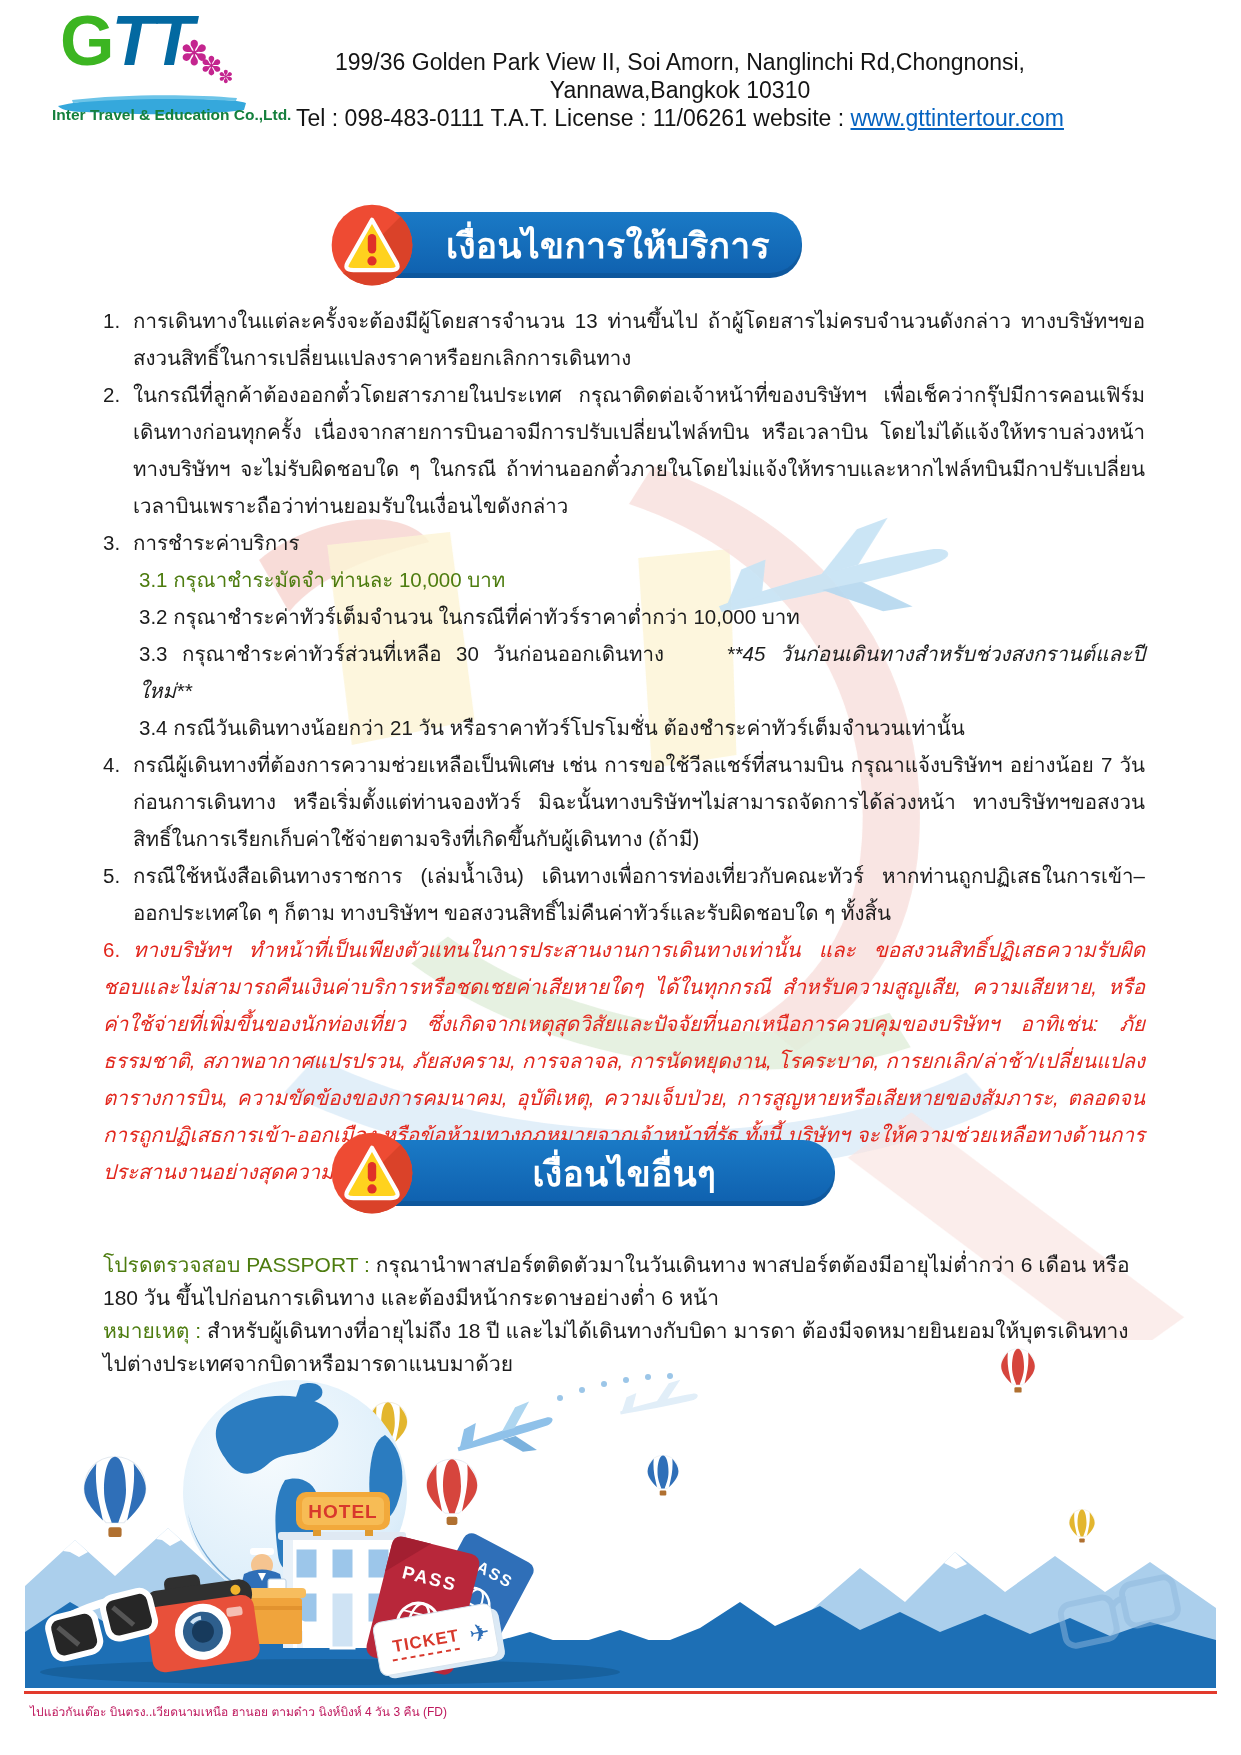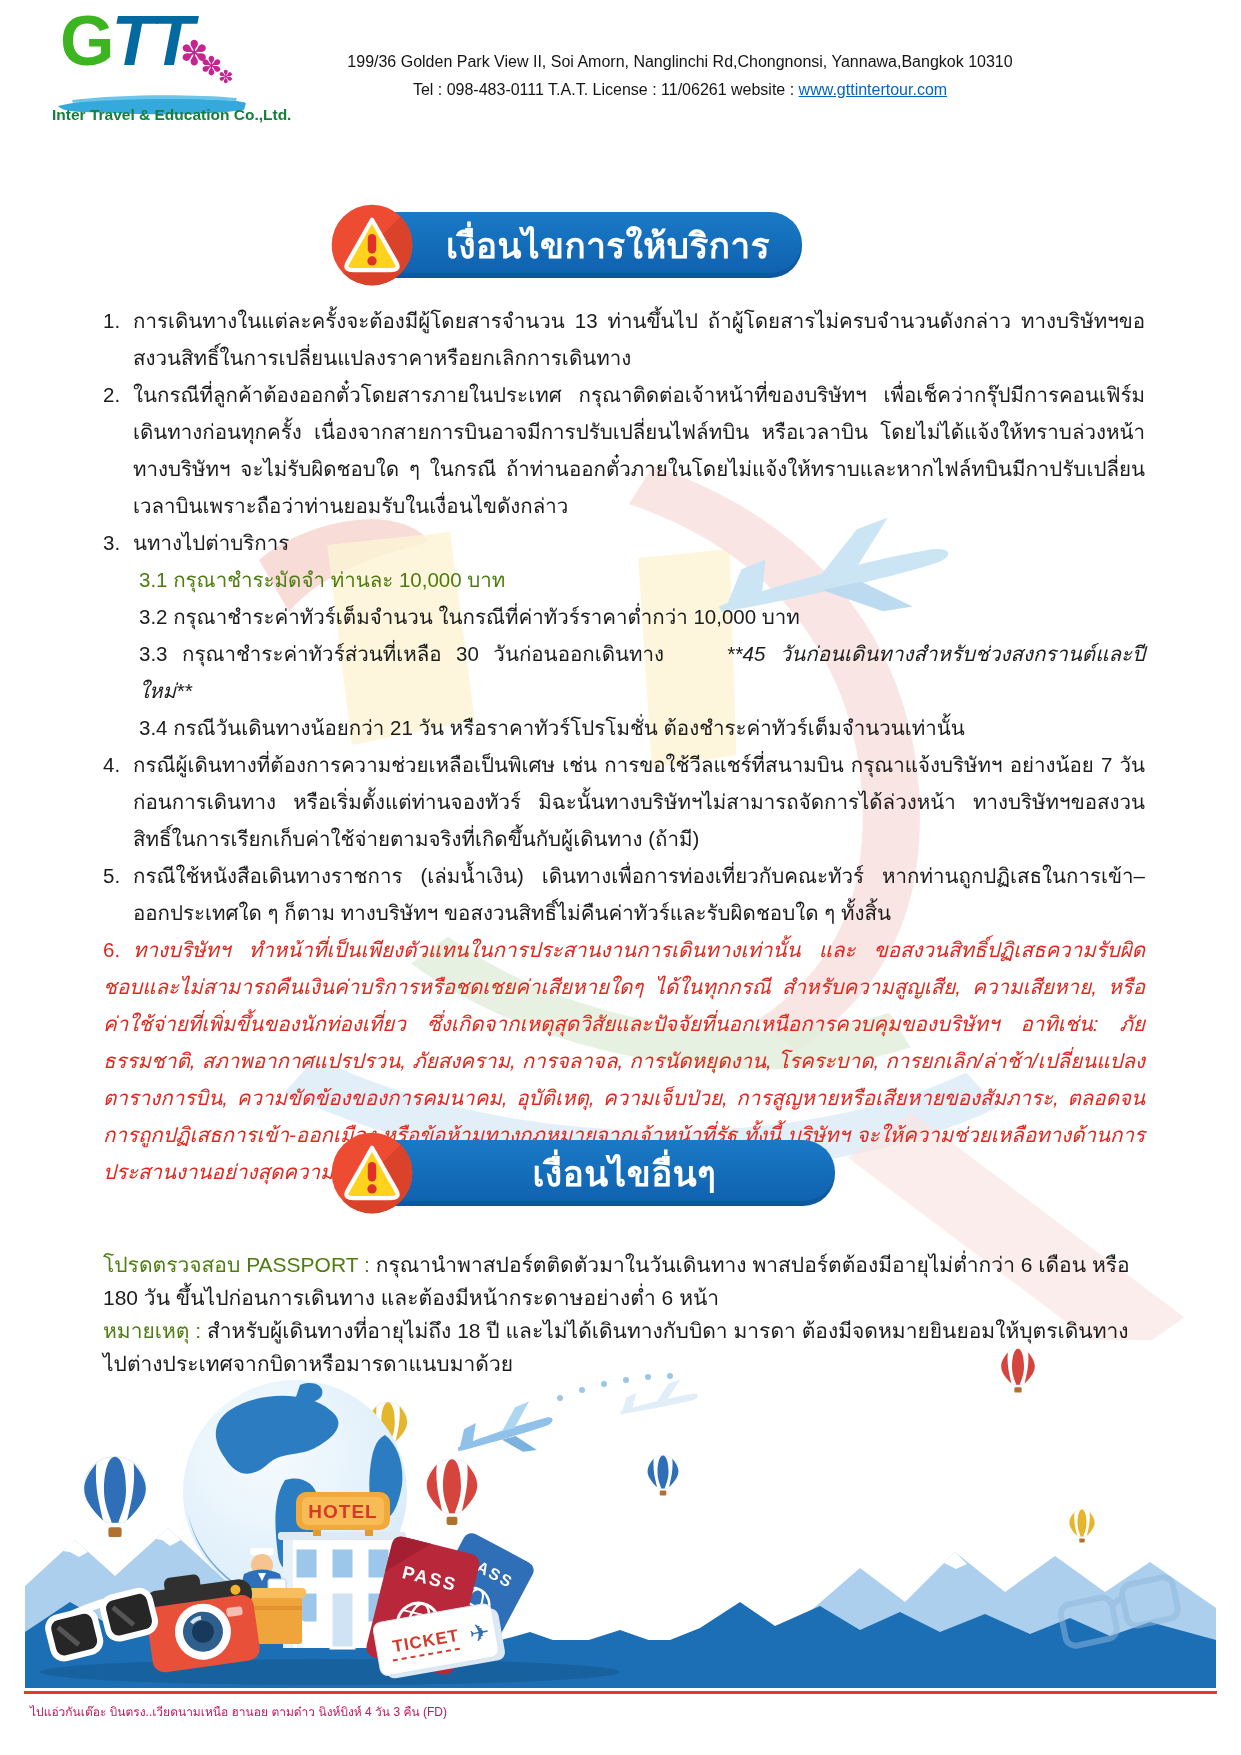--- a/index.html
+++ b/index.html
@@ -8,21 +8,21 @@
 
   
   .logo{position:absolute;left:52px;top:18px;width:200px;height:106px;z-index:3;}
   .logo-letters{position:absolute;left:8px;top:-12px;font-size:70px;font-weight:bold;letter-spacing:-3px;line-height:1;}
   .logo-g{color:#3cb521;}
   .logo-tt{color:#0369a1;font-style:italic;}
   .logo-flowers{position:absolute;left:128px;top:18px;color:#c4258f;line-height:1;}
   .fl1{font-size:34px;} .fl2{font-size:26px;position:relative;left:-8px;top:10px;} .fl3{font-size:18px;position:relative;left:-12px;top:18px;}
   .logo-brush{position:absolute;left:0px;top:72px;}
   .logo-sub{position:absolute;left:0px;top:88px;width:210px;font-size:15.5px;font-weight:bold;color:#15803d;white-space:nowrap;}
-  .addr{position:absolute;left:240px;top:48px;width:880px;text-align:center;font-size:16px;line-height:28px;color:#141414;z-index:3;}
+  .addr{position:absolute;left:240px;top:48px;width:880px;text-align:center;font-size:23px;line-height:28px;color:#141414;z-index:3;}
   .addr a{color:#0563c1;text-decoration:underline;cursor:pointer;text-align:center;}
 
   
   .banner{position:absolute;left:330px;height:84px;z-index:2;}
   .banner-bar{position:absolute;left:26px;right:0;top:9px;height:66px;
       background:linear-gradient(180deg,#1a7ac6 0%,#0f60ae 100%);
       border-radius:12px 32px 32px 12px;display:flex;align-items:center;justify-content:center;
       padding-left:58px;box-sizing:border-box;box-shadow:inset 0 -5px 0 rgba(0,0,0,.10);text-align:center;}
   .banner-title{color:#fff;font-size:35px;font-weight:bold;letter-spacing:.5px;}
   .banner-icon{position:absolute;left:0;top:0;width:84px;height:84px;}
@@ -100,21 +100,21 @@
         <path d="M50,20 L79,71 Q84,80 72,80 L28,80 Q16,80 21,71 Z" fill="#ffd21e" stroke="#ffffff" stroke-width="5" stroke-linejoin="round"></path>
         <rect x="45" y="37" width="10" height="23" rx="5" fill="#e03028"></rect>
         <circle cx="50" cy="69" r="5.5" fill="#e03028"></circle>
       </svg>
     </div>
   </div>
 
   <div class="terms">
     <div class="t-item"><span class="num">1.</span><span>การเดินทางในแต่ละครั้งจะต้องมีผู้โดยสารจำนวน 13 ท่านขึ้นไป ถ้าผู้โดยสารไม่ครบจำนวนดังกล่าว ทางบริษัทฯขอสงวนสิทธิ์ในการเปลี่ยนแปลงราคาหรือยกเลิกการเดินทาง</span></div>
     <div class="t-item"><span class="num">2.</span><span>ในกรณีที่ลูกค้าต้องออกตั๋วโดยสารภายในประเทศ กรุณาติดต่อเจ้าหน้าที่ของบริษัทฯ เพื่อเช็คว่ากรุ๊ปมีการคอนเฟิร์มเดินทางก่อนทุกครั้ง เนื่องจากสายการบินอาจมีการปรับเปลี่ยนไฟล์ทบิน หรือเวลาบิน โดยไม่ได้แจ้งให้ทราบล่วงหน้า ทางบริษัทฯ จะไม่รับผิดชอบใด ๆ ในกรณี ถ้าท่านออกตั๋วภายในโดยไม่แจ้งให้ทราบและหากไฟล์ทบินมีกาปรับเปลี่ยนเวลาบินเพราะถือว่าท่านยอมรับในเงื่อนไขดังกล่าว</span></div>
-    <div class="t-item"><span class="num">3.</span><span>นทางไปต่าบริการ</span></div>
+    <div class="t-item"><span class="num">3.</span><span>การชำระค่าบริการ</span></div>
     <div class="t-sub red">3.1 กรุณาชำระมัดจำ ท่านละ 10,000 บาท</div>
     <div class="t-sub">3.2 กรุณาชำระค่าทัวร์เต็มจำนวน ในกรณีที่ค่าทัวร์ราคาต่ำกว่า 10,000 บาท</div>
     <div class="t-sub"><span>3.3 กรุณาชำระค่าทัวร์ส่วนที่เหลือ 30 วันก่อนออกเดินทาง </span><span class="t-em">**45 วันก่อนเดินทางสำหรับช่วงสงกรานต์และปีใหม่**</span></div>
     <div class="t-sub">3.4 กรณีวันเดินทางน้อยกว่า 21 วัน หรือราคาทัวร์โปรโมชั่น ต้องชำระค่าทัวร์เต็มจำนวนเท่านั้น</div>
     <div class="t-item"><span class="num">4.</span><span>กรณีผู้เดินทางที่ต้องการความช่วยเหลือเป็นพิเศษ เช่น การขอใช้วีลแชร์ที่สนามบิน กรุณาแจ้งบริษัทฯ อย่างน้อย 7 วันก่อนการเดินทาง หรือเริ่มตั้งแต่ท่านจองทัวร์ มิฉะนั้นทางบริษัทฯไม่สามารถจัดการได้ล่วงหน้า ทางบริษัทฯขอสงวนสิทธิ์ในการเรียกเก็บค่าใช้จ่ายตามจริงที่เกิดขึ้นกับผู้เดินทาง (ถ้ามี)</span></div>
     <div class="t-item"><span class="num">5.</span><span>กรณีใช้หนังสือเดินทางราชการ (เล่มน้ำเงิน) เดินทางเพื่อการท่องเที่ยวกับคณะทัวร์ หากท่านถูกปฏิเสธในการเข้า–ออกประเทศใด ๆ ก็ตาม ทางบริษัทฯ ขอสงวนสิทธิ์ไม่คืนค่าทัวร์และรับผิดชอบใด ๆ ทั้งสิ้น</span></div>
     <div class="t-six"><span class="num">6.</span><span class="body">ทางบริษัทฯ ทำหน้าที่เป็นเพียงตัวแทนในการประสานงานการเดินทางเท่านั้น และ ขอสงวนสิทธิ์ปฏิเสธความรับผิดชอบและไม่สามารถคืนเงินค่าบริการหรือชดเชยค่าเสียหายใดๆ ได้ในทุกกรณี สำหรับความสูญเสีย, ความเสียหาย, หรือค่าใช้จ่ายที่เพิ่มขึ้นของนักท่องเที่ยว ซึ่งเกิดจากเหตุสุดวิสัยและปัจจัยที่นอกเหนือการควบคุมของบริษัทฯ อาทิเช่น: ภัยธรรมชาติ, สภาพอากาศแปรปรวน, ภัยสงคราม, การจลาจล, การนัดหยุดงาน, โรคระบาด, การยกเลิก/ล่าช้า/เปลี่ยนแปลงตารางการบิน, ความขัดข้องของการคมนาคม, อุบัติเหตุ, ความเจ็บป่วย, การสูญหายหรือเสียหายของสัมภาระ, ตลอดจนการถูกปฏิเสธการเข้า-ออกเมือง หรือข้อห้ามทางกฎหมายจากเจ้าหน้าที่รัฐ ทั้งนี้ บริษัทฯ จะให้ความช่วยเหลือทางด้านการประสานงานอย่างสุดความสามารถ</span></div>
   </div>
 
   <div class="banner" style="top:1131px;width:505px;">

